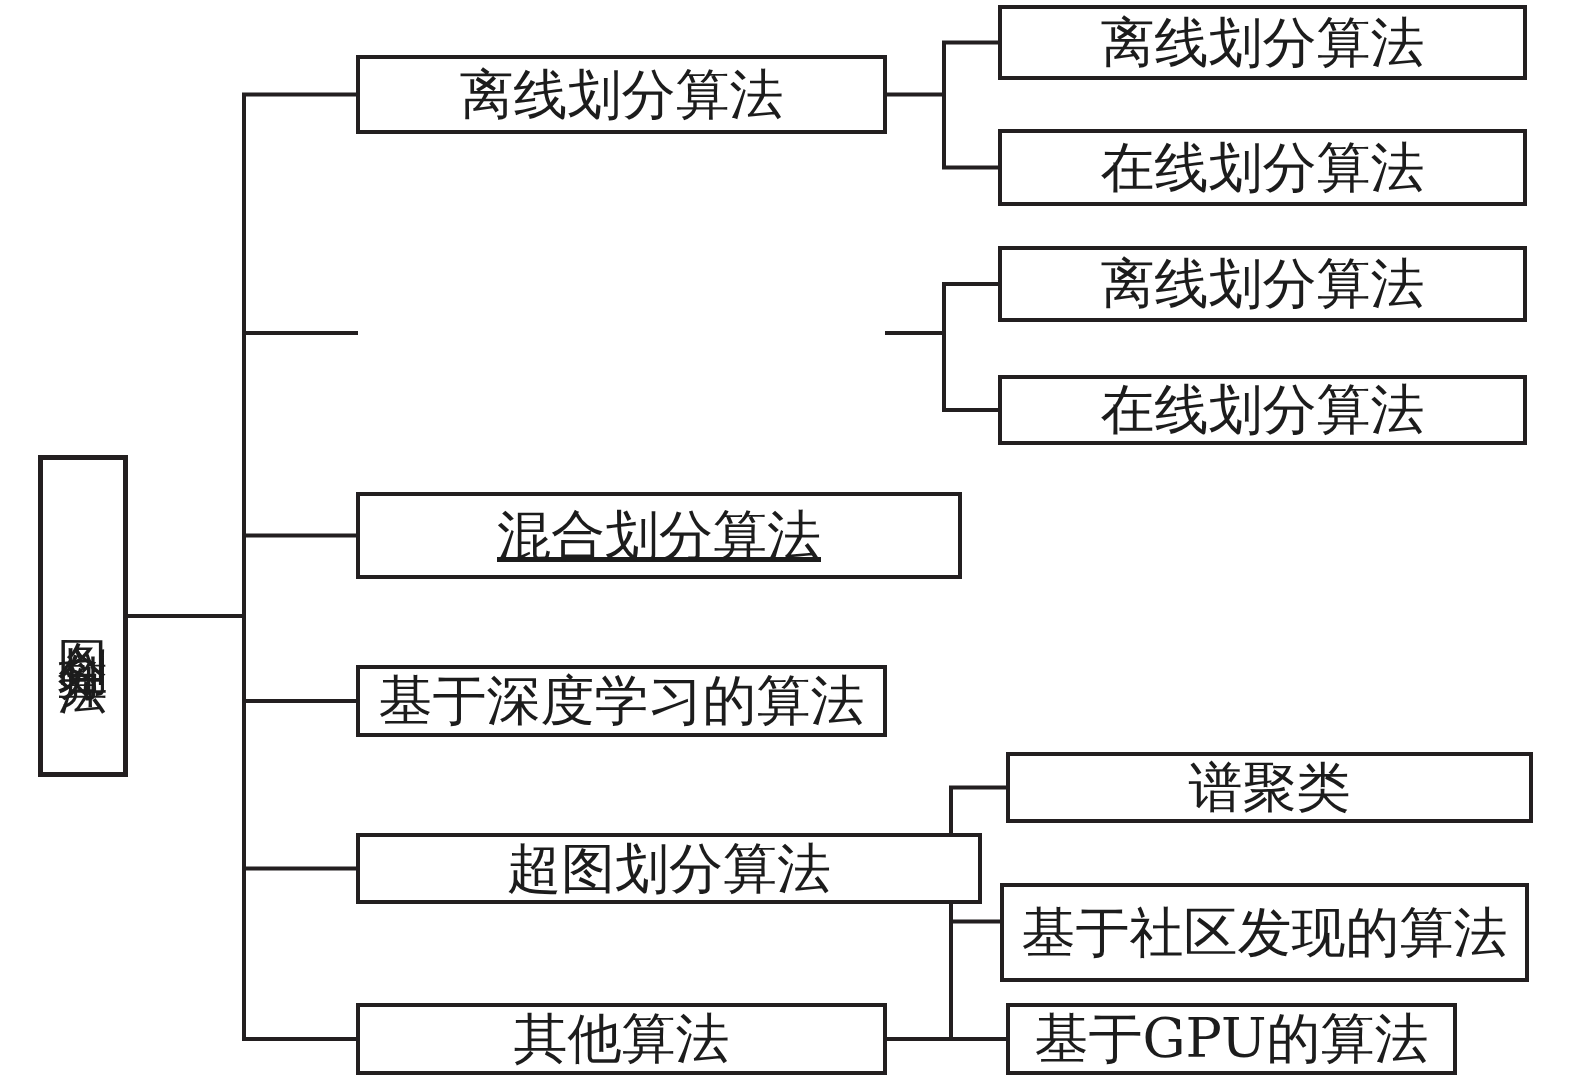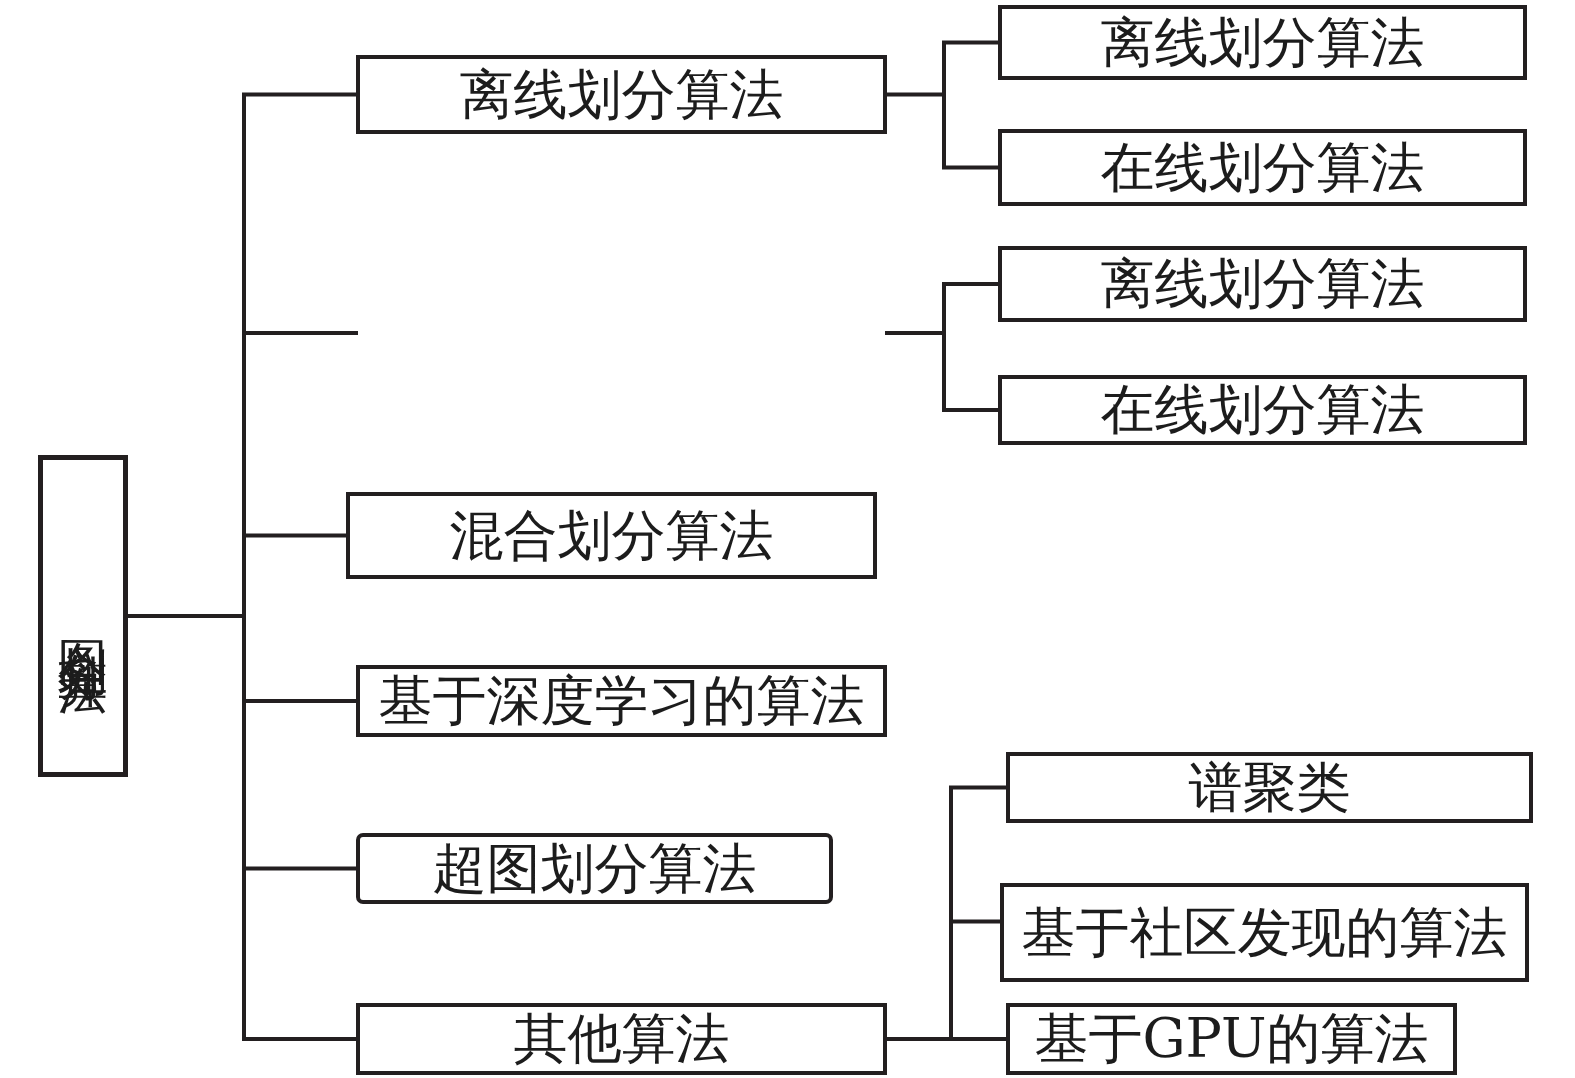--- a/index.html
+++ b/index.html
@@ -64,25 +64,25 @@
          M951,787.5 V1039
          M951,787.5 H1006
          M951,921.5 H1006"></path>
   </svg>
 
   <div class="node root" style="left:38px; top:455px; width:90px; height:322px;">图划分算法</div>
 
   <div class="node" style="left:356px; top:55px; width:531px; height:79px;">离线划分算法</div>
 
 
-  <div class="node" style="left:346px; top:492px; width:531px; height:87px;">混合划分算法</div>
+  <div class="node" style="left:356px; top:492px; width:606px; height:87px;text-decoration:underline;">混合划分算法</div>
 
   <div class="node" style="left:356px; top:665px; width:531px; height:72px;text-align:center;">基于深度学习的算法</div>
 
-  <div class="node" style="left:356px; top:833px; width:477px; height:71px;border-radius:7px;">超图划分算法</div>
+  <div class="node" style="left:356px; top:833px; width:626px; height:71px;">超图划分算法</div>
 
   <div class="node" style="left:356px; top:1003px; width:531px; height:72px;">其他算法</div>
 
   <div class="node" style="left:998px; top:5px; width:529px; height:75px;">离线划分算法</div>
 
   <div class="node" style="left:998px; top:129px; width:529px; height:77px;">在线划分算法</div>
 
   <div class="node" style="left:998px; top:246px; width:529px; height:76px;">离线划分算法</div>
 
   <div class="node" style="left:998px; top:375px; width:529px; height:70px;">在线划分算法</div>

